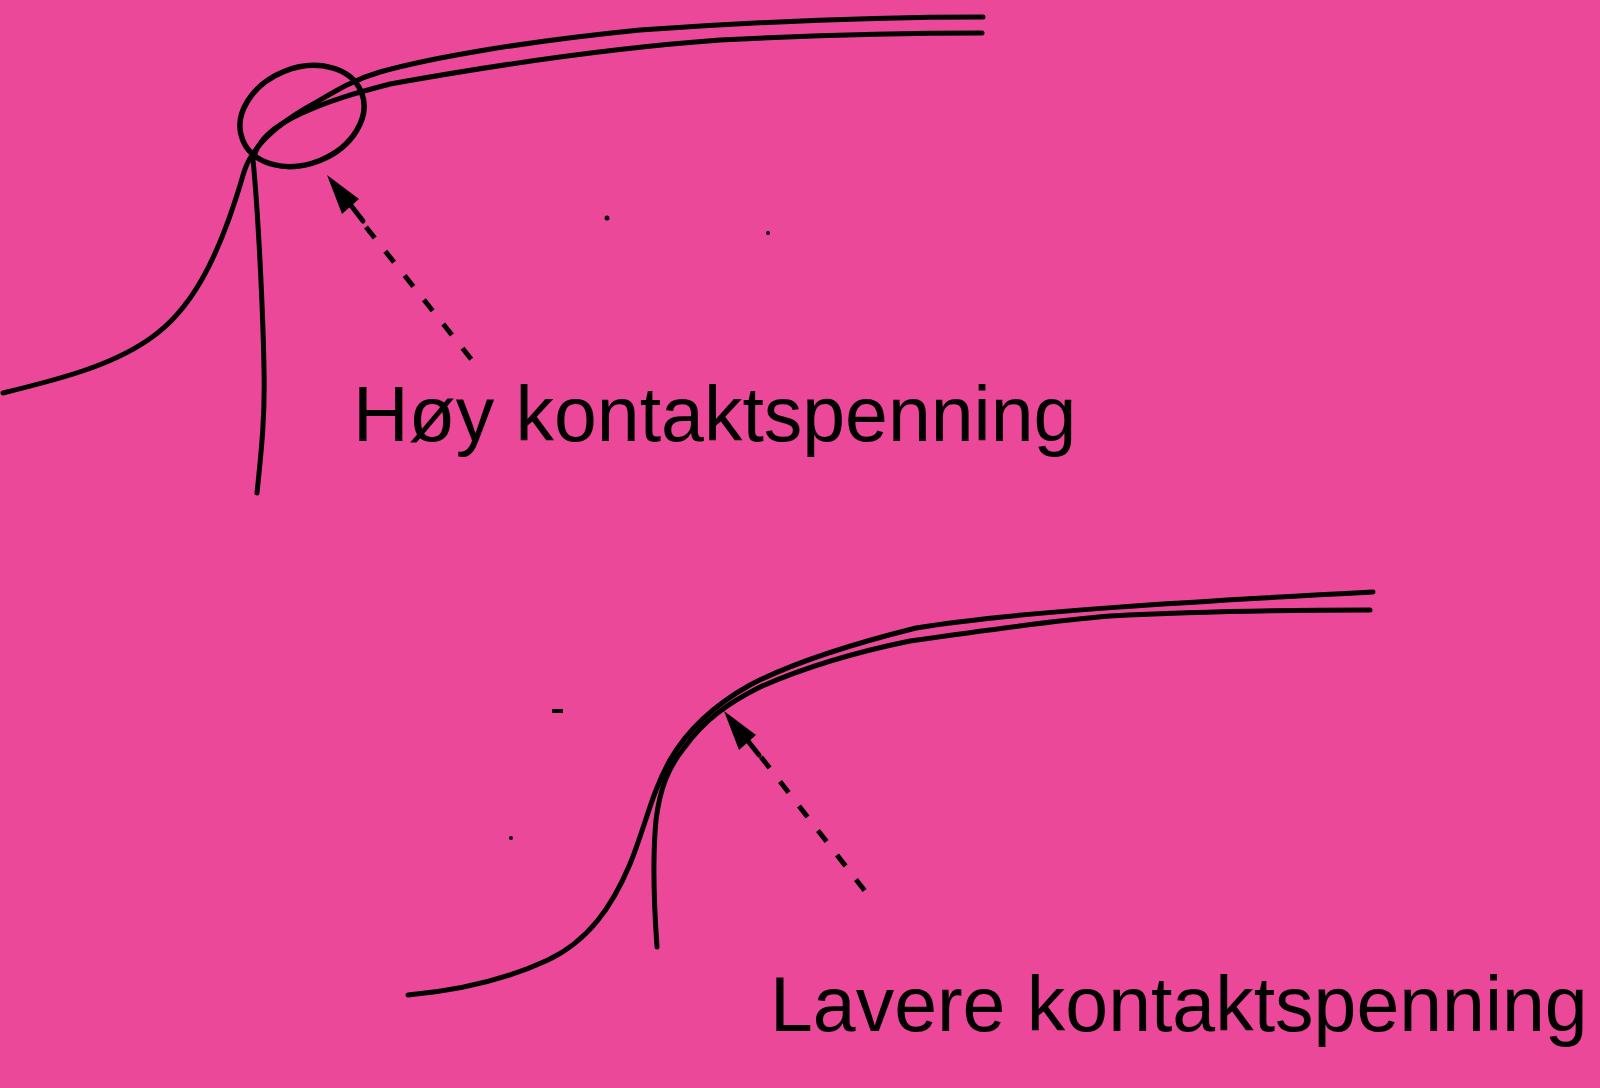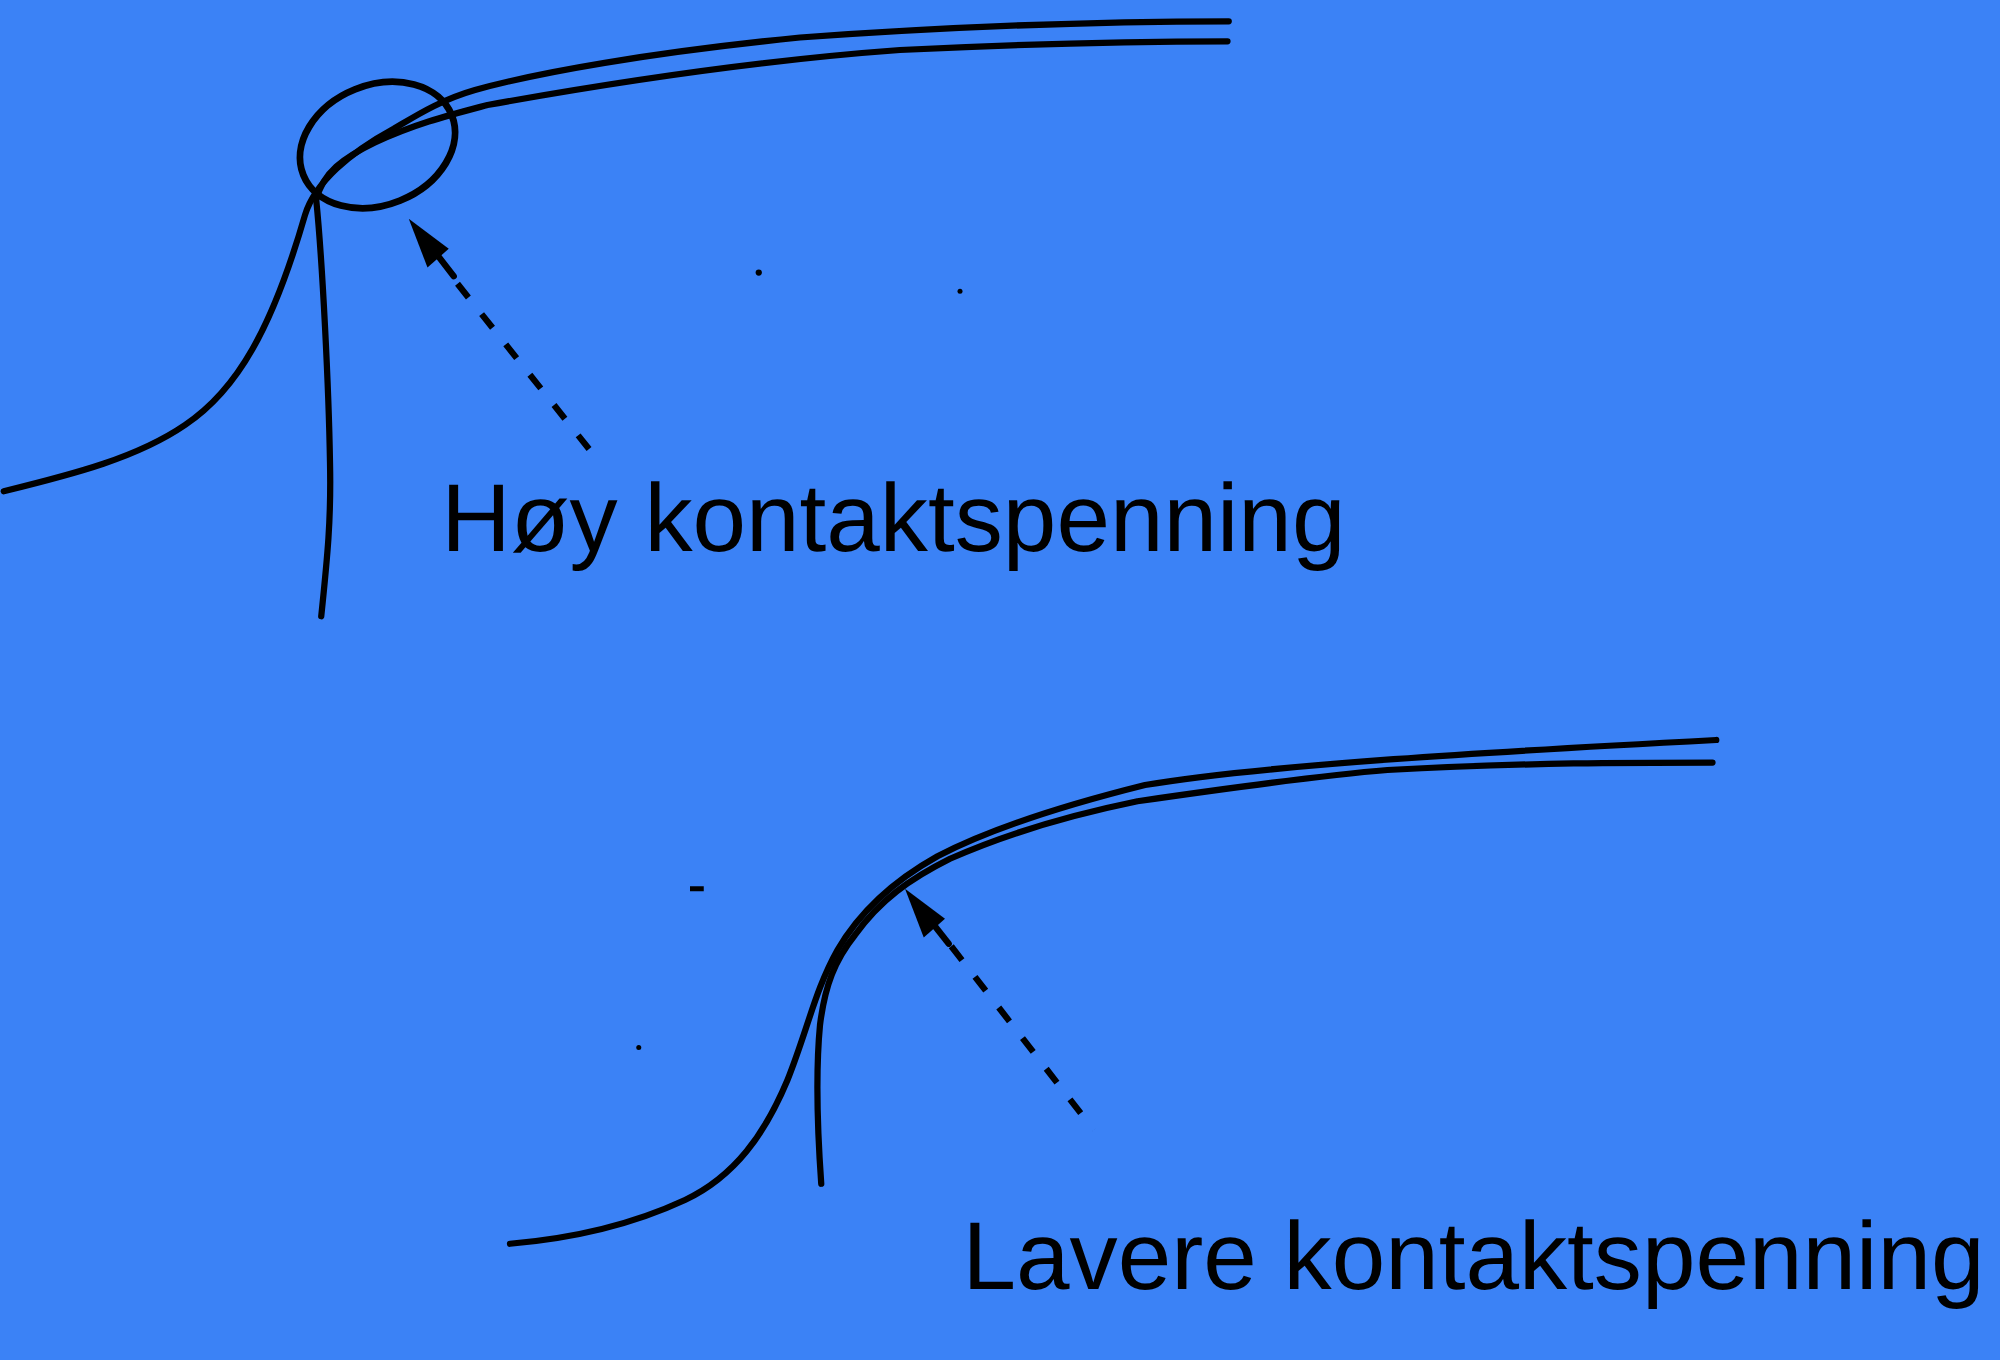--- a/index.html
+++ b/index.html
@@ -4,21 +4,21 @@
 <style>
   html, body {
     margin: 0;
     padding: 0;
     background: #ffffff;
   }
   .stage {
     position: relative;
     width: 1600px;
     height: 1088px;
-    background: #3b82f6;
+    background: #ec4899;
     overflow: hidden;
   }
   svg { display: block; }
   .ink-stroke {
     fill: none;
     stroke: #000000;
     stroke-width: 5;
     stroke-linecap: round;
     stroke-linejoin: round;
   }

